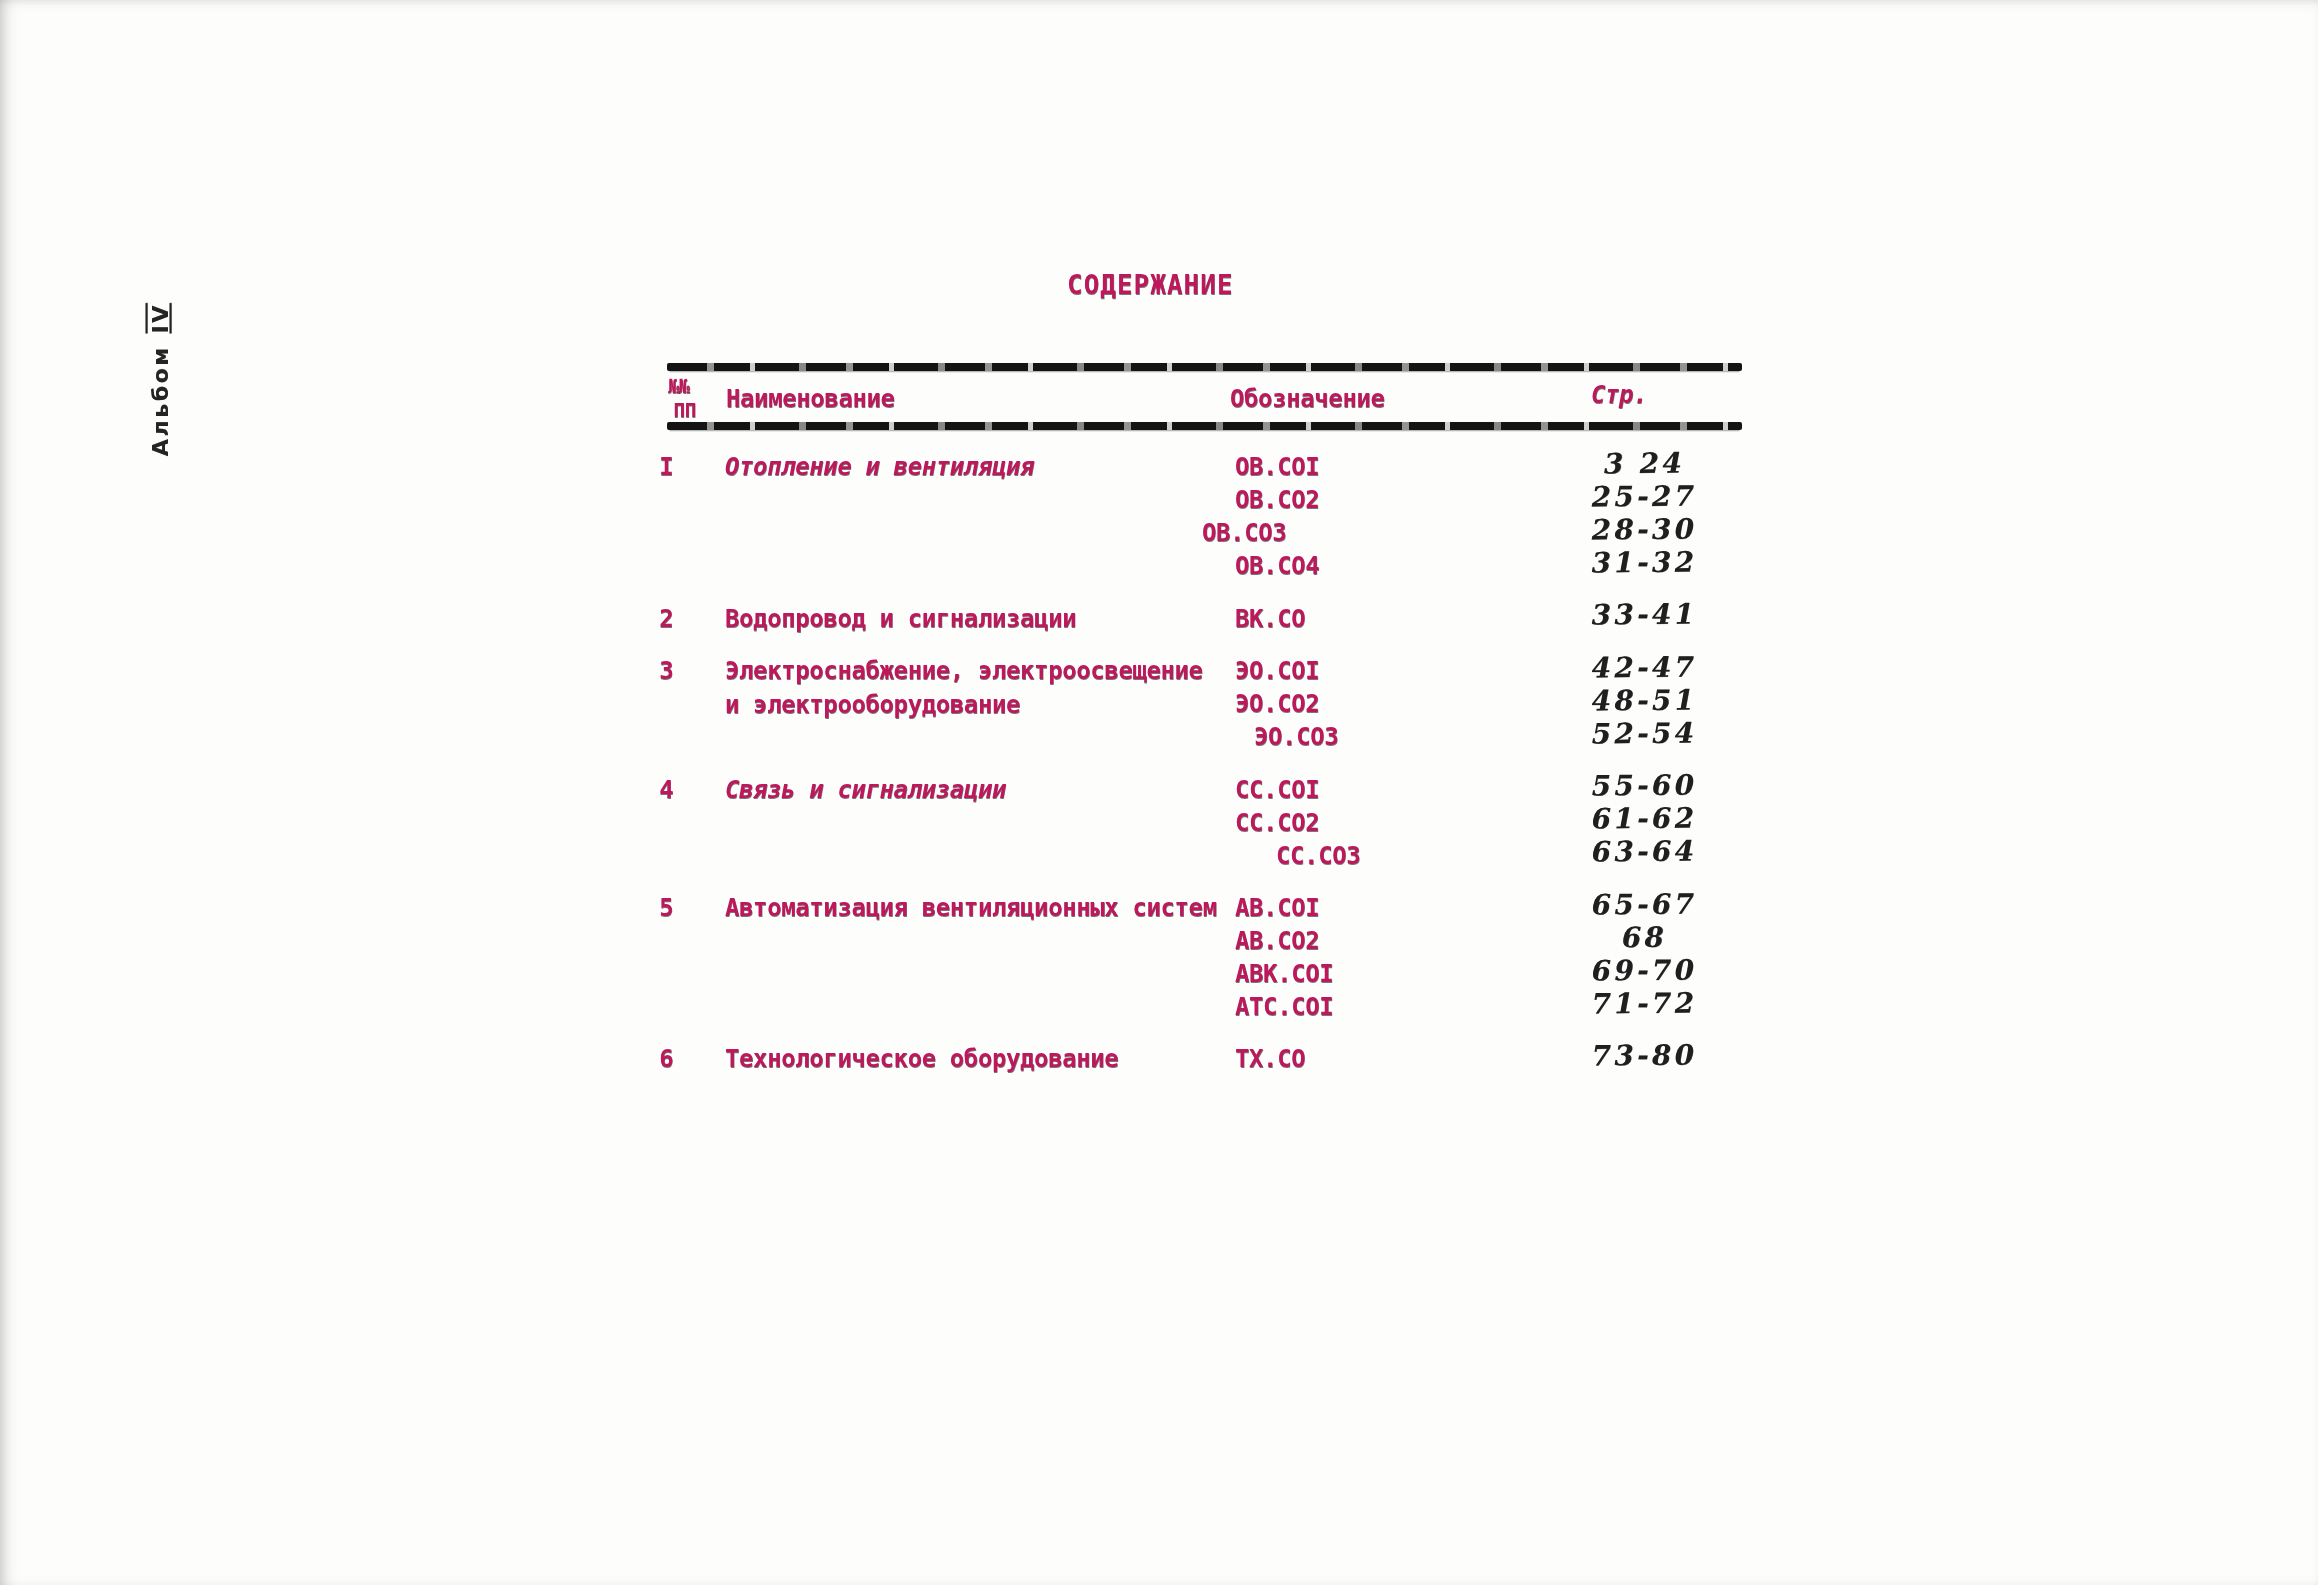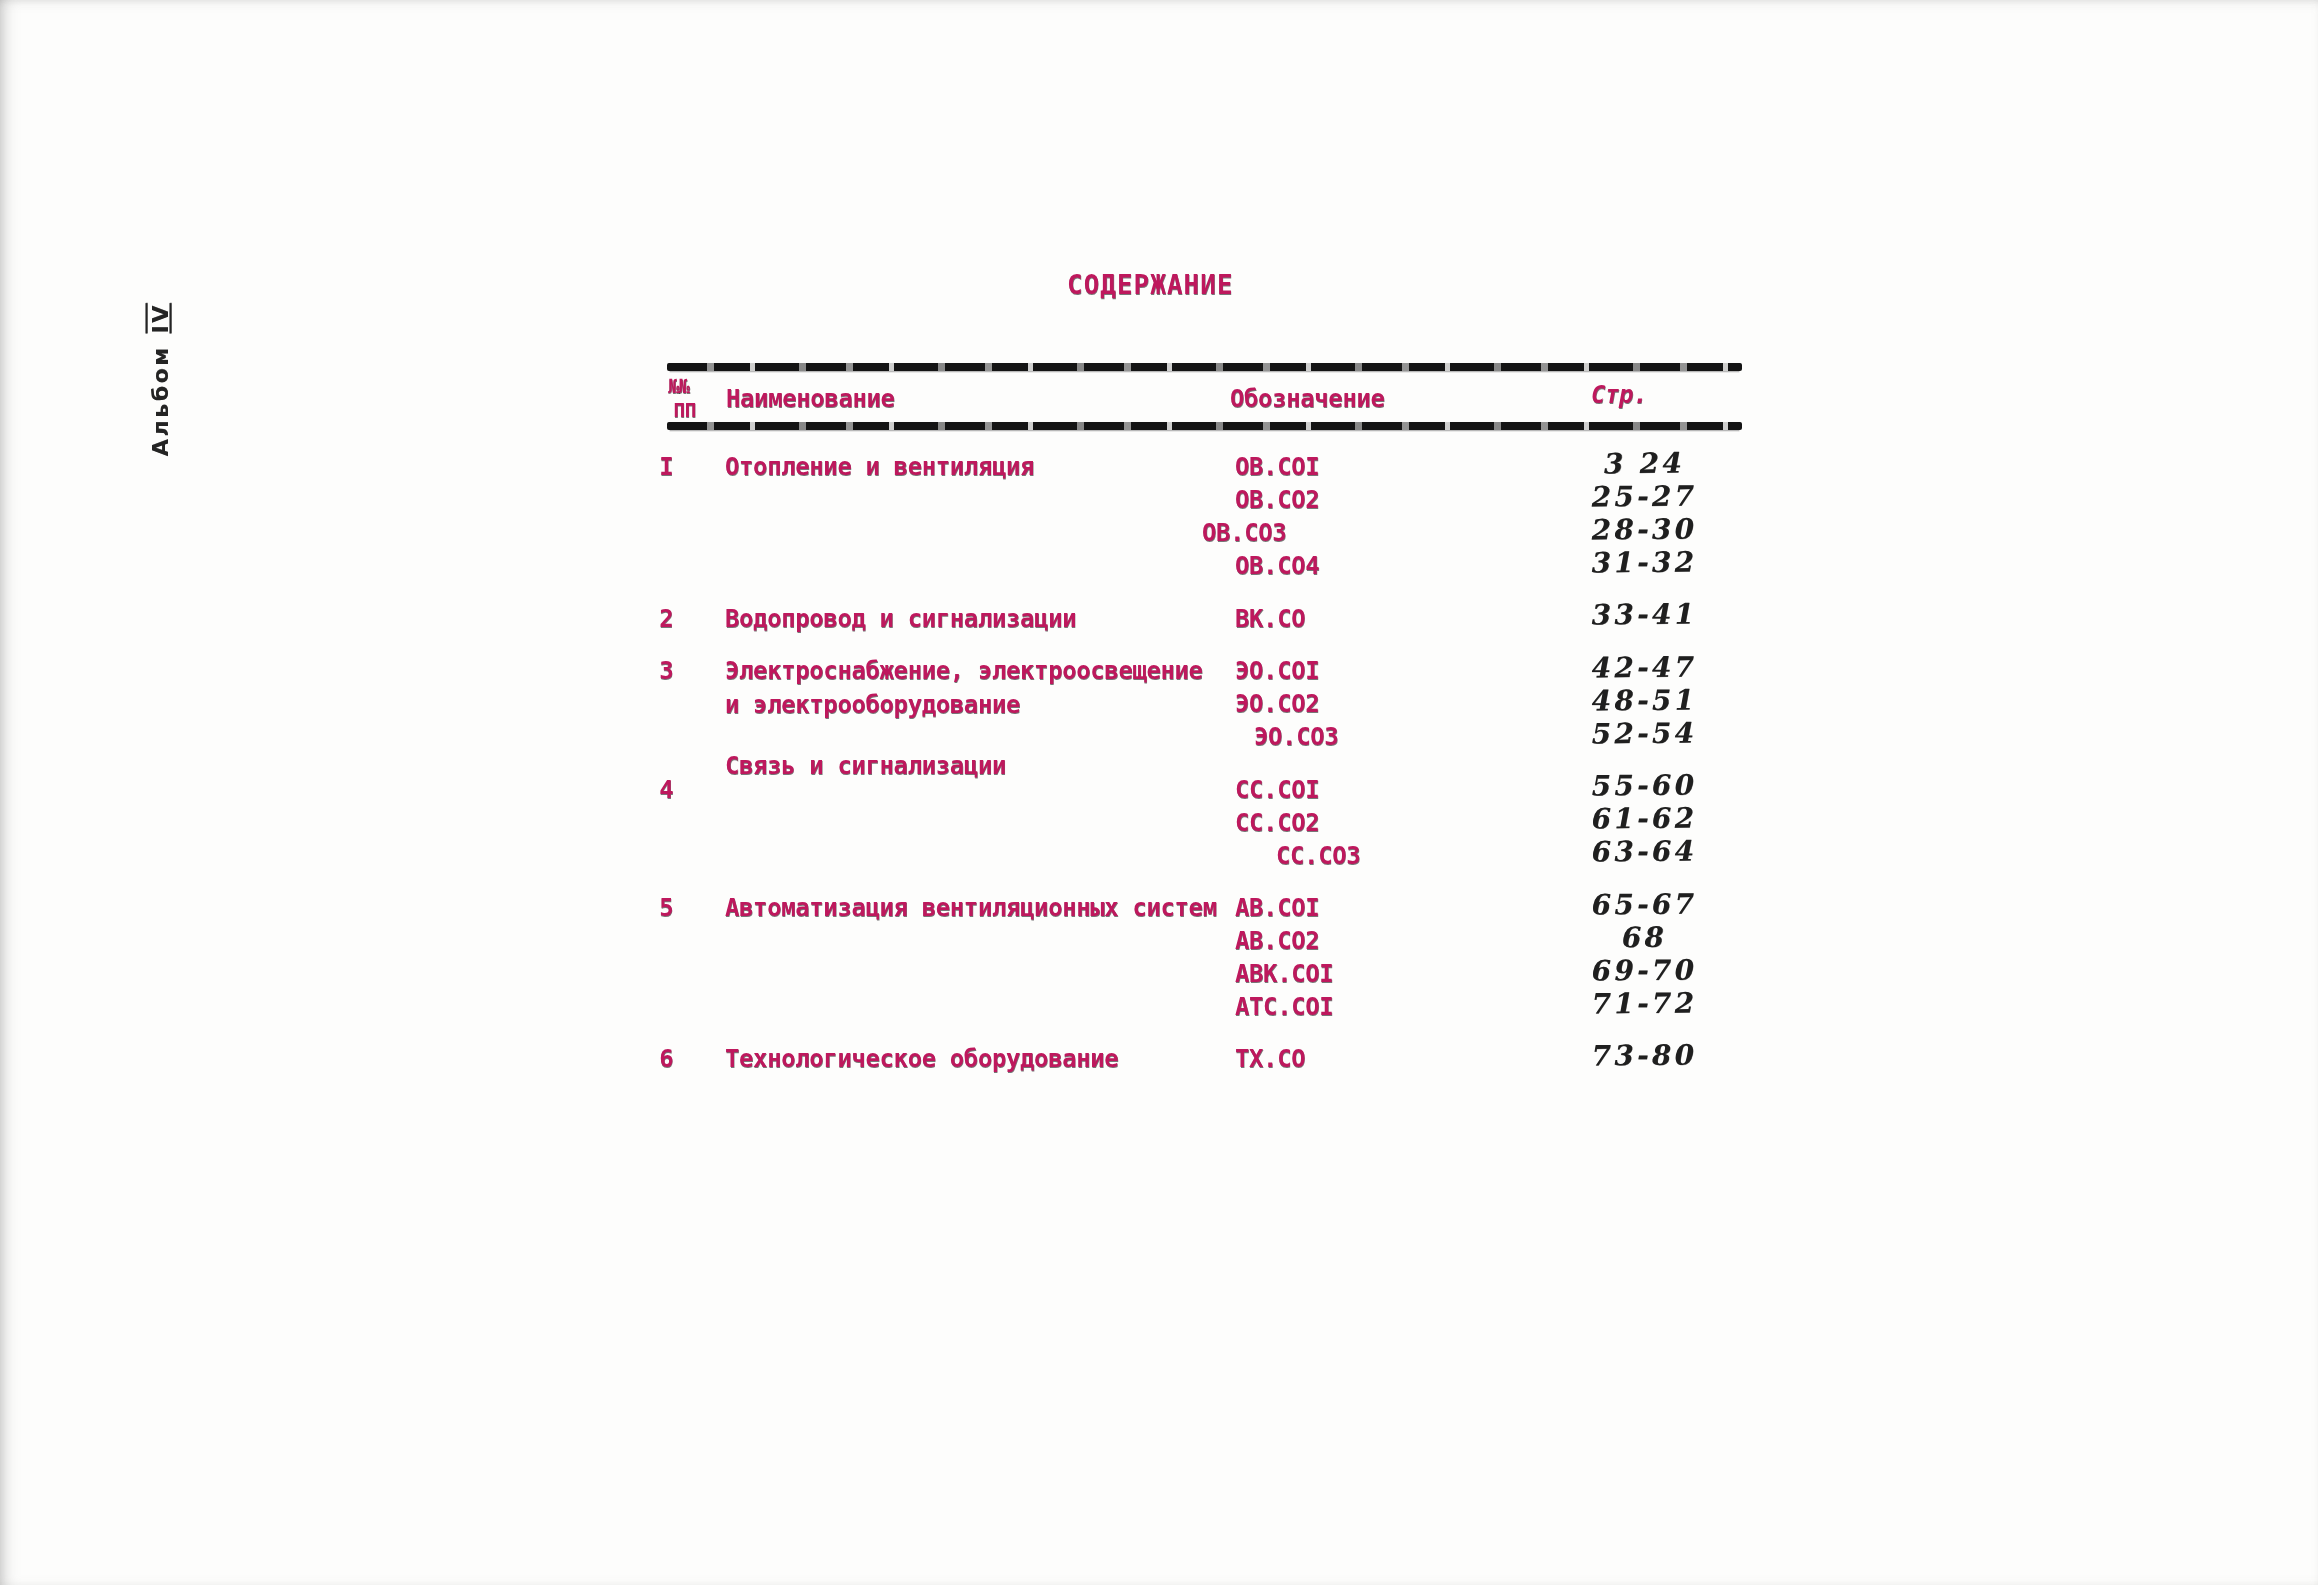--- a/index.html
+++ b/index.html
@@ -109,21 +109,21 @@
     <div class="typed hdr-num2">ПП</div>
     <div class="typed hdr-name">Наименование</div>
     <div class="typed hdr-code">Обозначение</div>
     <div class="typed hdr-pages">Стр.</div>
 
     <div class="rule rule-bottom"></div>
 
     <div id="rows-host">
         <div>
           <div class="typed num-cell" style="left: 5.2px; top: 95px;">I</div>
-          <div class="typed name-cell" style="left: 71px; top: 95px;">Отопление и вентиляция</div>
+          <div class="typed name-cell" style="left: 71px; top: 95px; font-style: italic;">Отопление и вентиляция</div>
           <div class="typed code-cell" style="left: 581px; top: 95px;">ОВ.СОI</div>
           <div class="hand pages-cell" style="left: 913px; top: 90px;">3 24</div>
           <div class="typed code-cell" style="left: 581px; top: 128px;">ОВ.СО2</div>
           <div class="hand pages-cell" style="left: 913px; top: 123px;">25-27</div>
           <div class="typed code-cell" style="left: 548px; top: 161px;">ОВ.СО3</div>
           <div class="hand pages-cell" style="left: 913px; top: 156px;">28-30</div>
           <div class="typed code-cell" style="left: 581px; top: 194px;">ОВ.СО4</div>
           <div class="hand pages-cell" style="left: 913px; top: 189px;">31-32</div>
         </div>
         <div>
@@ -138,21 +138,21 @@
           <div class="typed name-cell" style="left: 71px; top: 333px;">и электрооборудование</div>
           <div class="typed code-cell" style="left: 581px; top: 299px;">ЭО.СОI</div>
           <div class="hand pages-cell" style="left: 913px; top: 294px;">42-47</div>
           <div class="typed code-cell" style="left: 581px; top: 332px;">ЭО.СО2</div>
           <div class="hand pages-cell" style="left: 913px; top: 327px;">48-51</div>
           <div class="typed code-cell" style="left: 600px; top: 365px;">ЭО.СО3</div>
           <div class="hand pages-cell" style="left: 913px; top: 360px;">52-54</div>
         </div>
         <div>
           <div class="typed num-cell" style="left: 5.2px; top: 418px;">4</div>
-          <div class="typed name-cell" style="left: 71px; top: 394px;">Связь и сигнализации</div>
+          <div class="typed name-cell" style="left: 71px; top: 418px; font-style: italic;">Связь и сигнализации</div>
           <div class="typed code-cell" style="left: 581px; top: 418px;">СС.СОI</div>
           <div class="hand pages-cell" style="left: 913px; top: 412px;">55-60</div>
           <div class="typed code-cell" style="left: 581px; top: 451px;">СС.СО2</div>
           <div class="hand pages-cell" style="left: 913px; top: 445px;">61-62</div>
           <div class="typed code-cell" style="left: 581px; top: 484px; margin-left: 41px;">СС.СО3</div>
           <div class="hand pages-cell" style="left: 913px; top: 478px;">63-64</div>
         </div>
         <div>
           <div class="typed num-cell" style="left: 5.2px; top: 536px;">5</div>
           <div class="typed name-cell" style="left: 71px; top: 536px;">Автоматизация вентиляционных систем</div>

